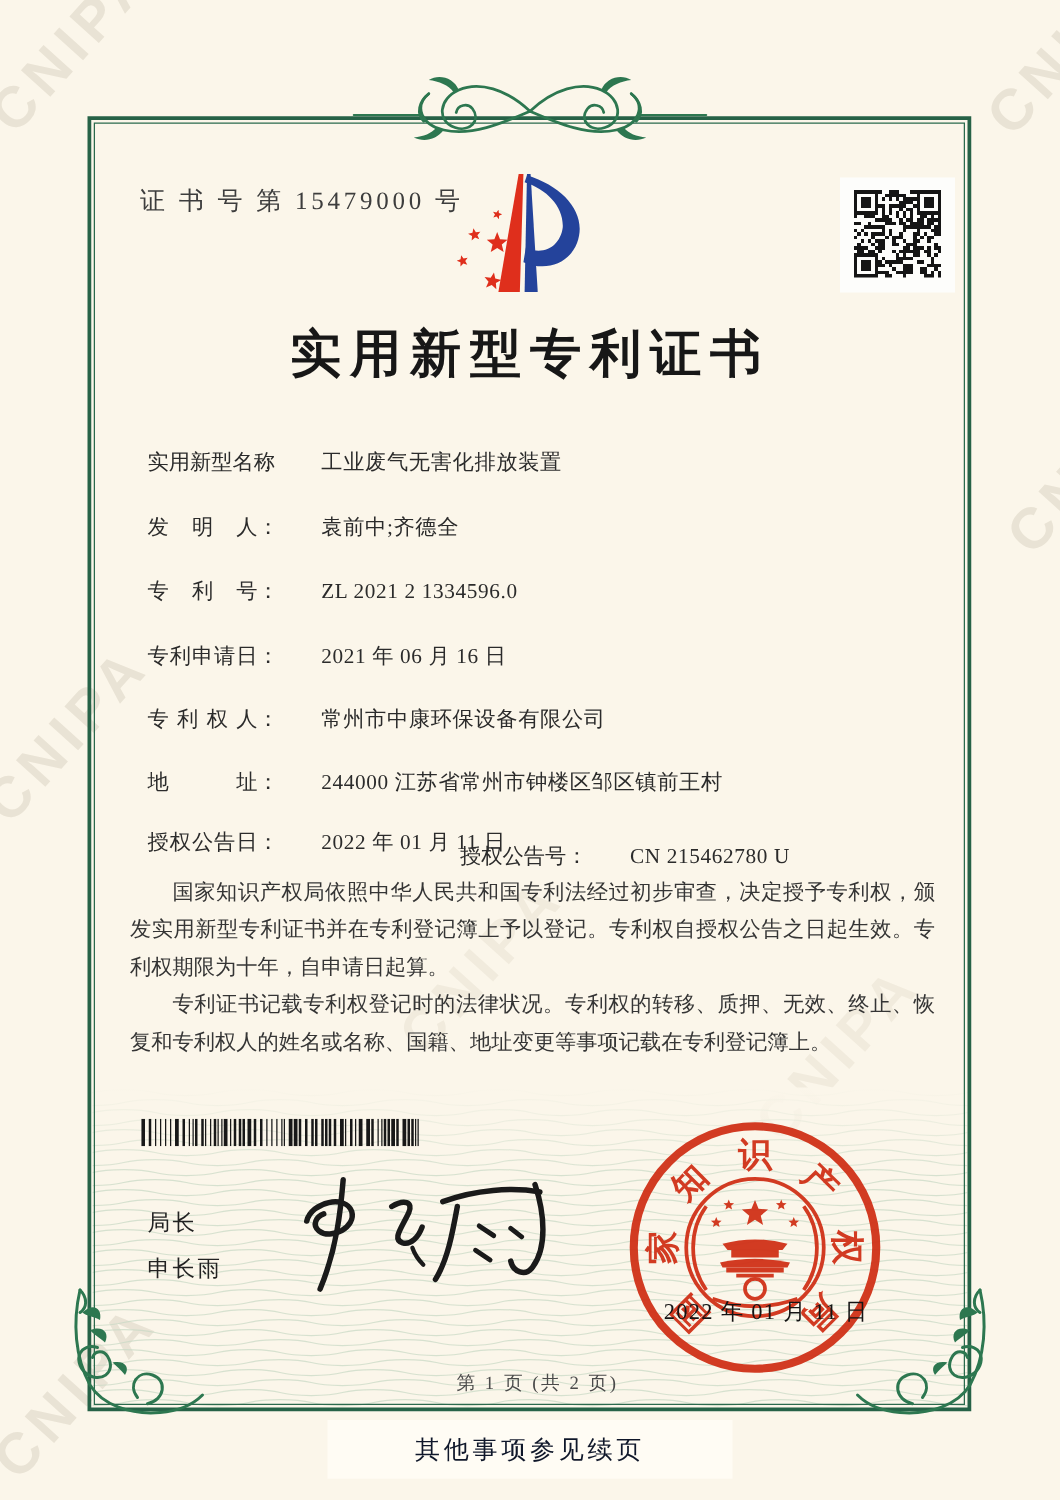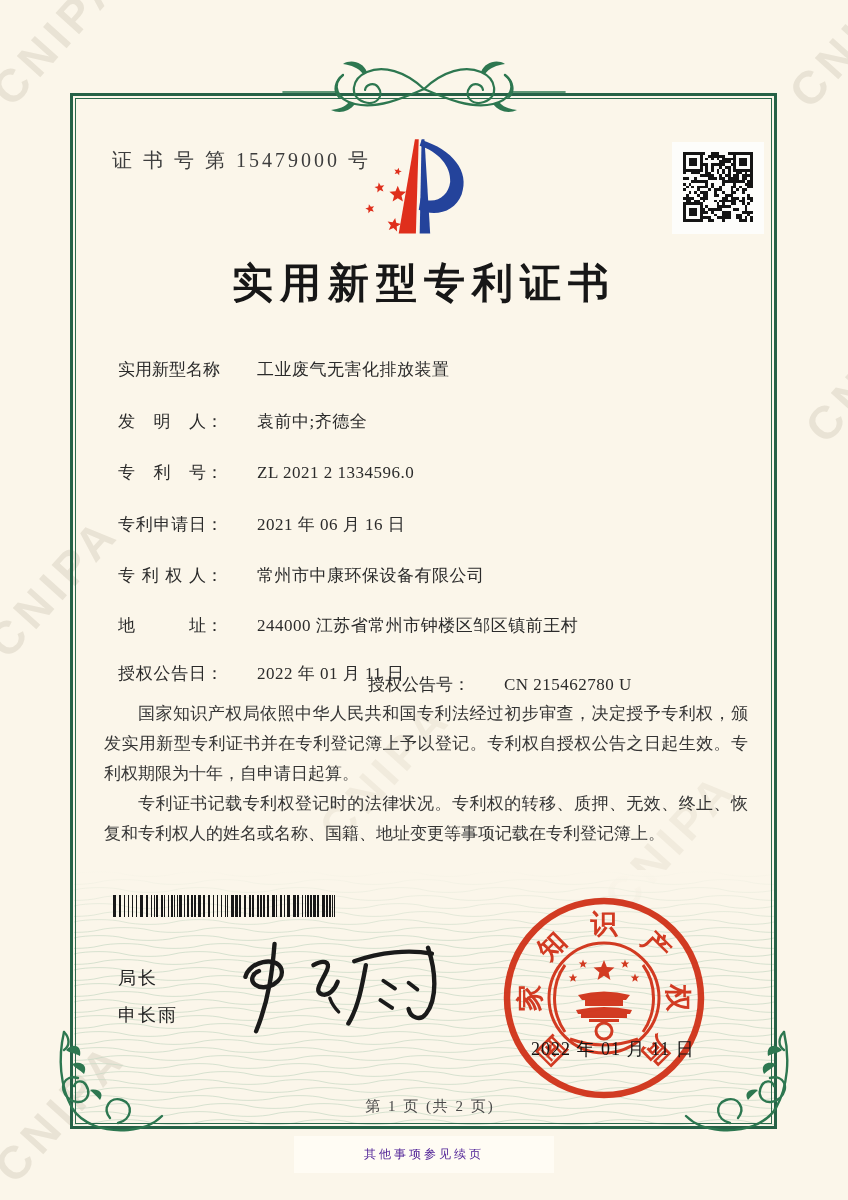--- a/index.html
+++ b/index.html
@@ -52,21 +52,21 @@
     font-family:"Liberation Sans","DejaVu Sans",sans-serif;font-size:18px;letter-spacing:2px;}
   .official.role{top:966px;}
   .official.name{top:1003px;}
   #signature{position:absolute;left:228px;top:938px;width:232px;height:102px;z-index:6;}
   #seal-svg{position:absolute;left:494px;top:886px;width:222px;height:226px;z-index:5;opacity:0.95;}
   .seal-date{position:absolute;left:531px;top:1037px;z-index:6;font-size:18px;
     letter-spacing:1px;color:#141414;font-weight:500;white-space:nowrap;}
   .page-info{position:absolute;left:12px;right:0;top:1097px;text-align:center;z-index:5;
     font-size:15px;letter-spacing:2px;color:#4a4a4a;}
   .cont-note-wrap{position:absolute;left:0;right:0;top:1136px;display:flex;justify-content:center;z-index:5;}
-  .cont-note{background:#fffcf4;padding:10px 70px;font-size:12px;letter-spacing:3px;color:#4c1d95;}
+  .cont-note{background:#fffcf4;padding:10px 70px;font-size:20px;letter-spacing:3px;color:#0f172a;}
 </style>
 </head>
 <body>
 
 <div class="page">
 
   <span class="wm" style="left:-28px;top:8px">CNIPA</span>
   <span class="wm" style="left:770px;top:10px">CNIPA</span>
   <span class="wm" style="left:786px;top:345px">CNIPA</span>
   <span class="wm" style="left:-32px;top:560px">CNIPA</span>

